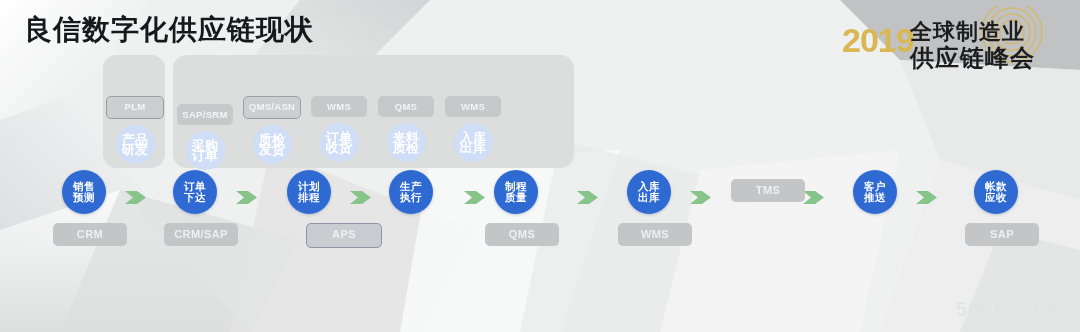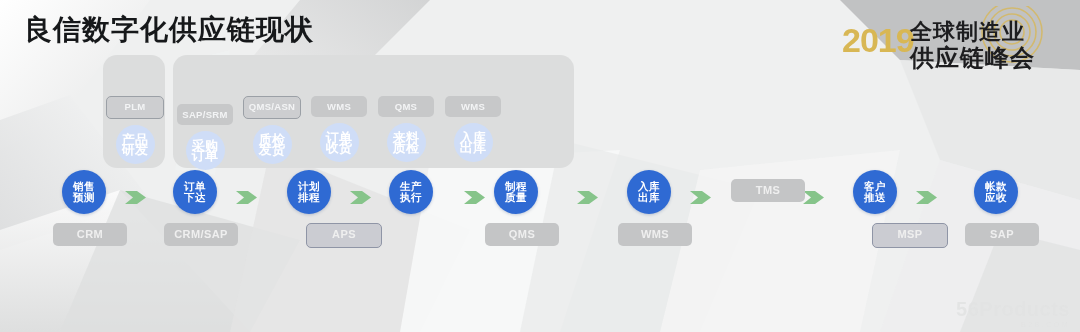--- a/index.html
+++ b/index.html
@@ -226,21 +226,20 @@
         <div class="code">TMS</div>
       </div>
       <div class="arrow" style="left: 803px;"><svg viewBox="0 0 22 15" width="22" height="15">
           <polygon points="0,1 12,1 21,7.5 12,14 0,14 8,7.5" fill="#86c48a"></polygon>
         </svg></div>
       <div class="stage-item hl" style="left: 844px;">
         <div class="circle">
           <span>客户</span>
           <span>推送</span>
         </div>
-        <div class="code">MSP</div>
       </div>
       <div class="arrow" style="left: 916px;"><svg viewBox="0 0 22 15" width="22" height="15">
           <polygon points="0,1 12,1 21,7.5 12,14 0,14 8,7.5" fill="#86c48a"></polygon>
         </svg></div>
       <div class="stage-item" style="left: 965px;">
         <div class="circle">
           <span>帐款</span>
           <span>应收</span>
         </div>
         <div class="code">SAP</div>

